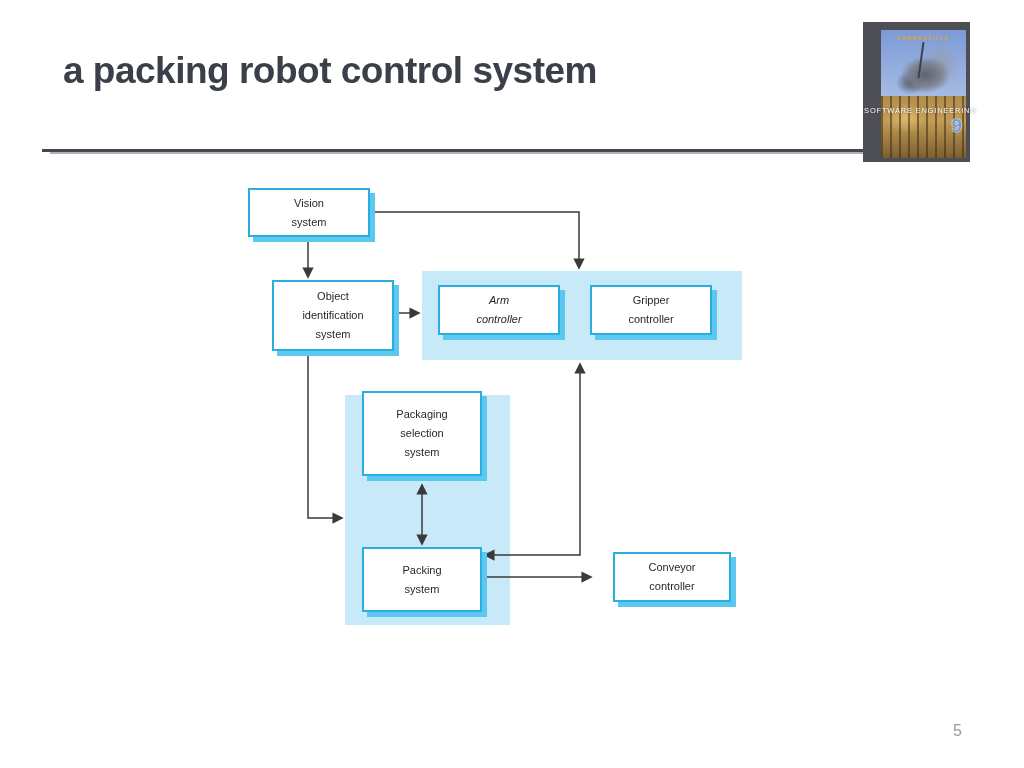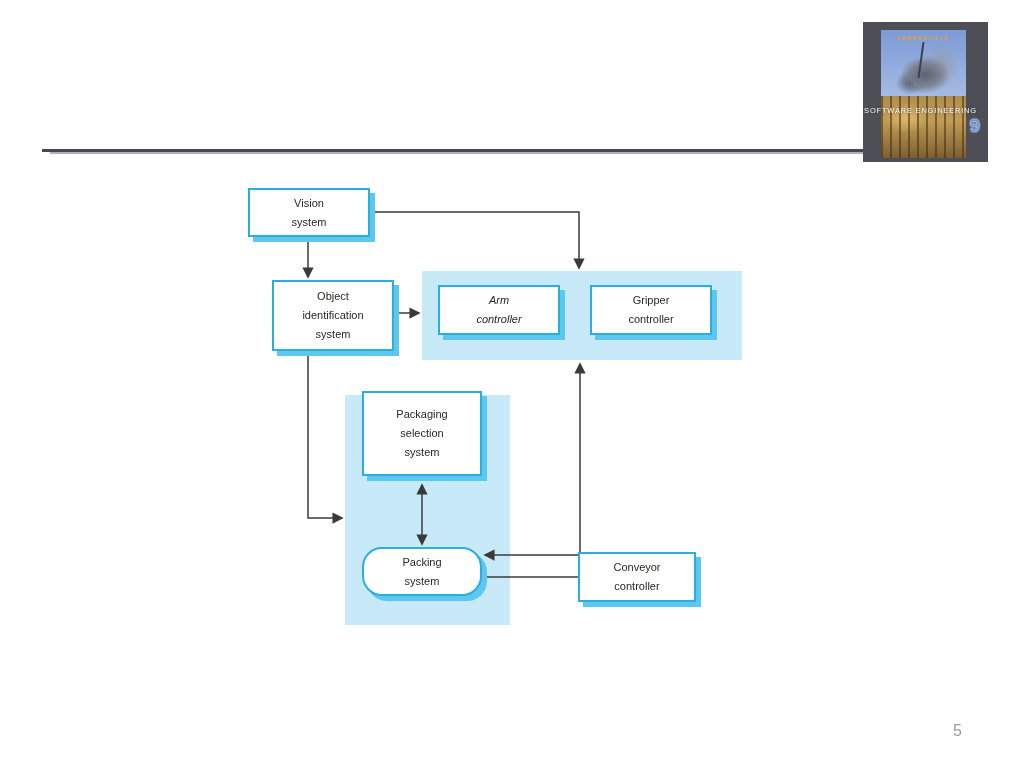--- a/index.html
+++ b/index.html
@@ -7,21 +7,21 @@
          font-family:"Liberation Sans","DejaVu Sans",sans-serif;}
 
   
   .title{position:absolute;left:63px;top:46px;margin:0;font-size:37px;line-height:49px;
          font-weight:bold;color:#3a3f4a;letter-spacing:-0.5px;}
   .title span{display:block;}
   .rule-dark{position:absolute;left:42px;top:149px;width:836px;height:3px;background:#45484e;}
   .rule-light{position:absolute;left:50px;top:152px;width:838px;height:2px;background:#aeb1b6;}
 
   
-  .book{position:absolute;left:863px;top:22px;width:125px;height:140px;background:#4d4e56;}
+  .book{position:absolute;left:863px;top:22px;width:107px;height:140px;background:#4d4e56;}
   .cover-top{position:absolute;left:18px;top:8px;width:85px;height:66px;
       background:
         radial-gradient(ellipse 34px 26px at 52% 68%, rgba(90,95,105,.95) 0%, rgba(120,126,138,.85) 45%, rgba(120,126,138,0) 72%),
         radial-gradient(ellipse 26px 34px at 70% 55%, rgba(150,156,168,.9) 0%, rgba(150,156,168,0) 70%),
         radial-gradient(ellipse 20px 16px at 35% 80%, rgba(70,74,84,.9) 0%, rgba(70,74,84,0) 75%),
         linear-gradient(180deg,#7d9ad6 0%,#93acde 55%,#a6bbe4 100%);}
   .cover-mast{position:absolute;left:39px;top:12px;width:2px;height:36px;background:#3c4049;transform:rotate(8deg);}
   .cover-bottom{position:absolute;left:18px;top:74px;width:85px;height:62px;
       background:
         repeating-linear-gradient(90deg, rgba(60,45,20,.55) 0 2px, rgba(60,45,20,0) 2px 9px),
@@ -43,34 +43,35 @@
   .connectors{position:absolute;left:0;top:0;width:1024px;height:768px;pointer-events:none;}
 
   .node{position:absolute;box-sizing:border-box;background:#ffffff;border:2px solid #29aee0;
         box-shadow:5px 5px 0 #5cc8f0;display:flex;align-items:center;justify-content:center;
         text-align:center;font-size:11px;line-height:19px;color:#2b2723;white-space:pre-line;}
   .node-vision   {left:248px;top:188px;width:122px;height:49px;}
   .node-objectid {left:248px;top:280px;width:122px;height:71px;margin-left:24px;}
   .node-arm      {left:438px;top:285px;width:122px;height:50px;font-style:italic;}
   .node-gripper  {left:590px;top:285px;width:122px;height:50px;}
   .node-pkgsel   {left:362px;top:391px;width:120px;height:85px;}
-  .node-packing  {left:362px;top:547px;width:120px;height:49px;border-radius:20px;}
-  .node-conveyor {left:578px;top:552px;width:118px;height:50px;}
+  .node-packing  {left:362px;top:547px;width:120px;height:65px;}
+  .node-conveyor {left:613px;top:552px;width:118px;height:50px;}
 
   
   .footer-text{position:absolute;left:0;top:722px;width:1024px;text-align:center;
       font-size:16px;color:#9b9b9b;}
   .page-number{position:absolute;right:62px;top:722px;font-size:16px;color:#9b9b9b;}
 </style>
 </head>
 <body>
 
 <div class="slide">
 
   <h1 class="title">
+    <span>a packing robot control system</span>
   </h1>
   <div class="rule-light"></div>
   <div class="rule-dark"></div>
 
   <div class="book">
     <div class="cover-top">
       <div class="cover-mast"></div>
     </div>
     <div class="cover-bottom"></div>
     <div class="book-author">SOMMERVILLE</div>

